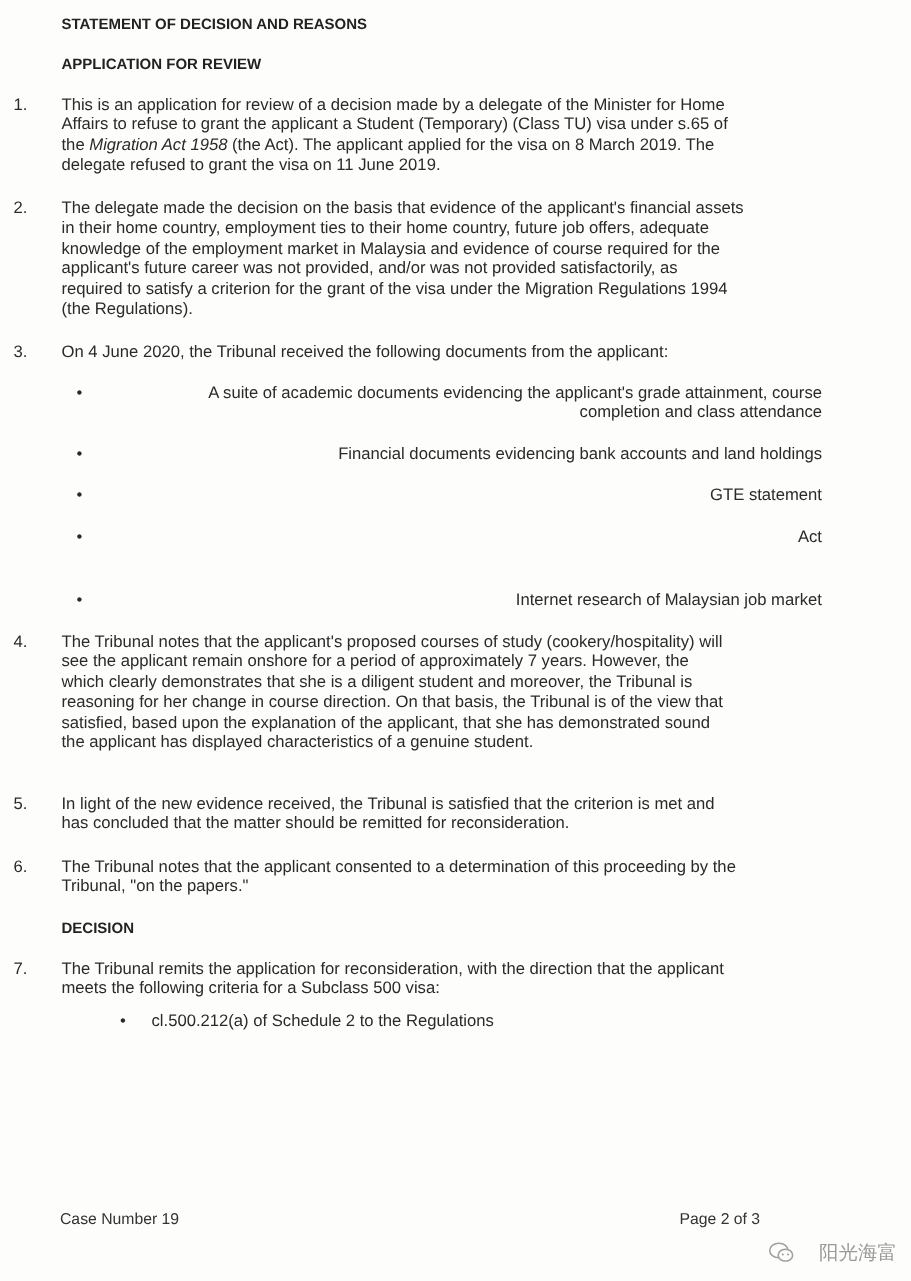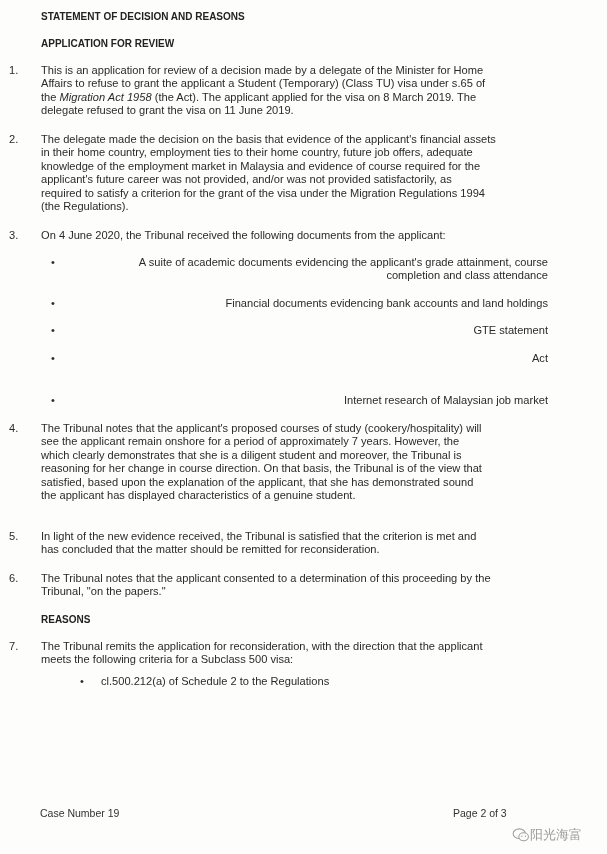--- a/index.html
+++ b/index.html
@@ -17,21 +17,21 @@
     }
     .para { position:absolute; left:0; width:607px; }
     .num { position:absolute; left:9px; top:0; }
     .ptext { position:absolute; left:41px; width:525px; }
     .bullet { position:absolute; left:51px; }
     .btext { position:absolute; left:68px; width:480px;text-align:right; }
     .bullet2 { position:absolute; left:80px; }
     .btext2 { position:absolute; left:101px; width:420px; }
     i { font-style:italic; }
     .footer { position:absolute; font-size:10.5px; color:#333; }
-    .watermark { position:absolute; left:512px; top:828px; font-size:13px; color:#9a9a9a; display:flex; align-items:center; gap:0; }
+    .watermark { position:absolute; left:512px; top:828px; font-size:13px; color:#9a9a9a; display:flex; align-items:center; gap:16px; }
     .wm-icon { width:18px; height:14px; }
   </style>
 </head>
 <body>
 
 <div class="heading" style="top:10px;">STATEMENT OF DECISION AND REASONS</div>
 <div class="heading" style="top:37px;">APPLICATION FOR REVIEW</div>
 
 <div class="para" style="top:64px;">
   <span class="num">1.</span>
@@ -115,21 +115,21 @@
 </div>
 
 <div class="para" style="top:572px;">
   <span class="num">6.</span>
   <div class="ptext">
     <div>The Tribunal notes that the applicant consented to a determination of this proceeding by the</div>
     <div>Tribunal, "on the papers."</div>
   </div>
 </div>
 
-<div class="heading" style="top:613px;">REASONS</div>
+<div class="heading" style="top:613px;">DECISION</div>
 
 <div class="para" style="top:640px;">
   <span class="num">7.</span>
   <div class="ptext">
     <div>The Tribunal remits the application for reconsideration, with the direction that the applicant</div>
     <div>meets the following criteria for a Subclass 500 visa:</div>
   </div>
 </div>
 <div class="para" style="top:675px;">
   <span class="bullet2">•</span>

